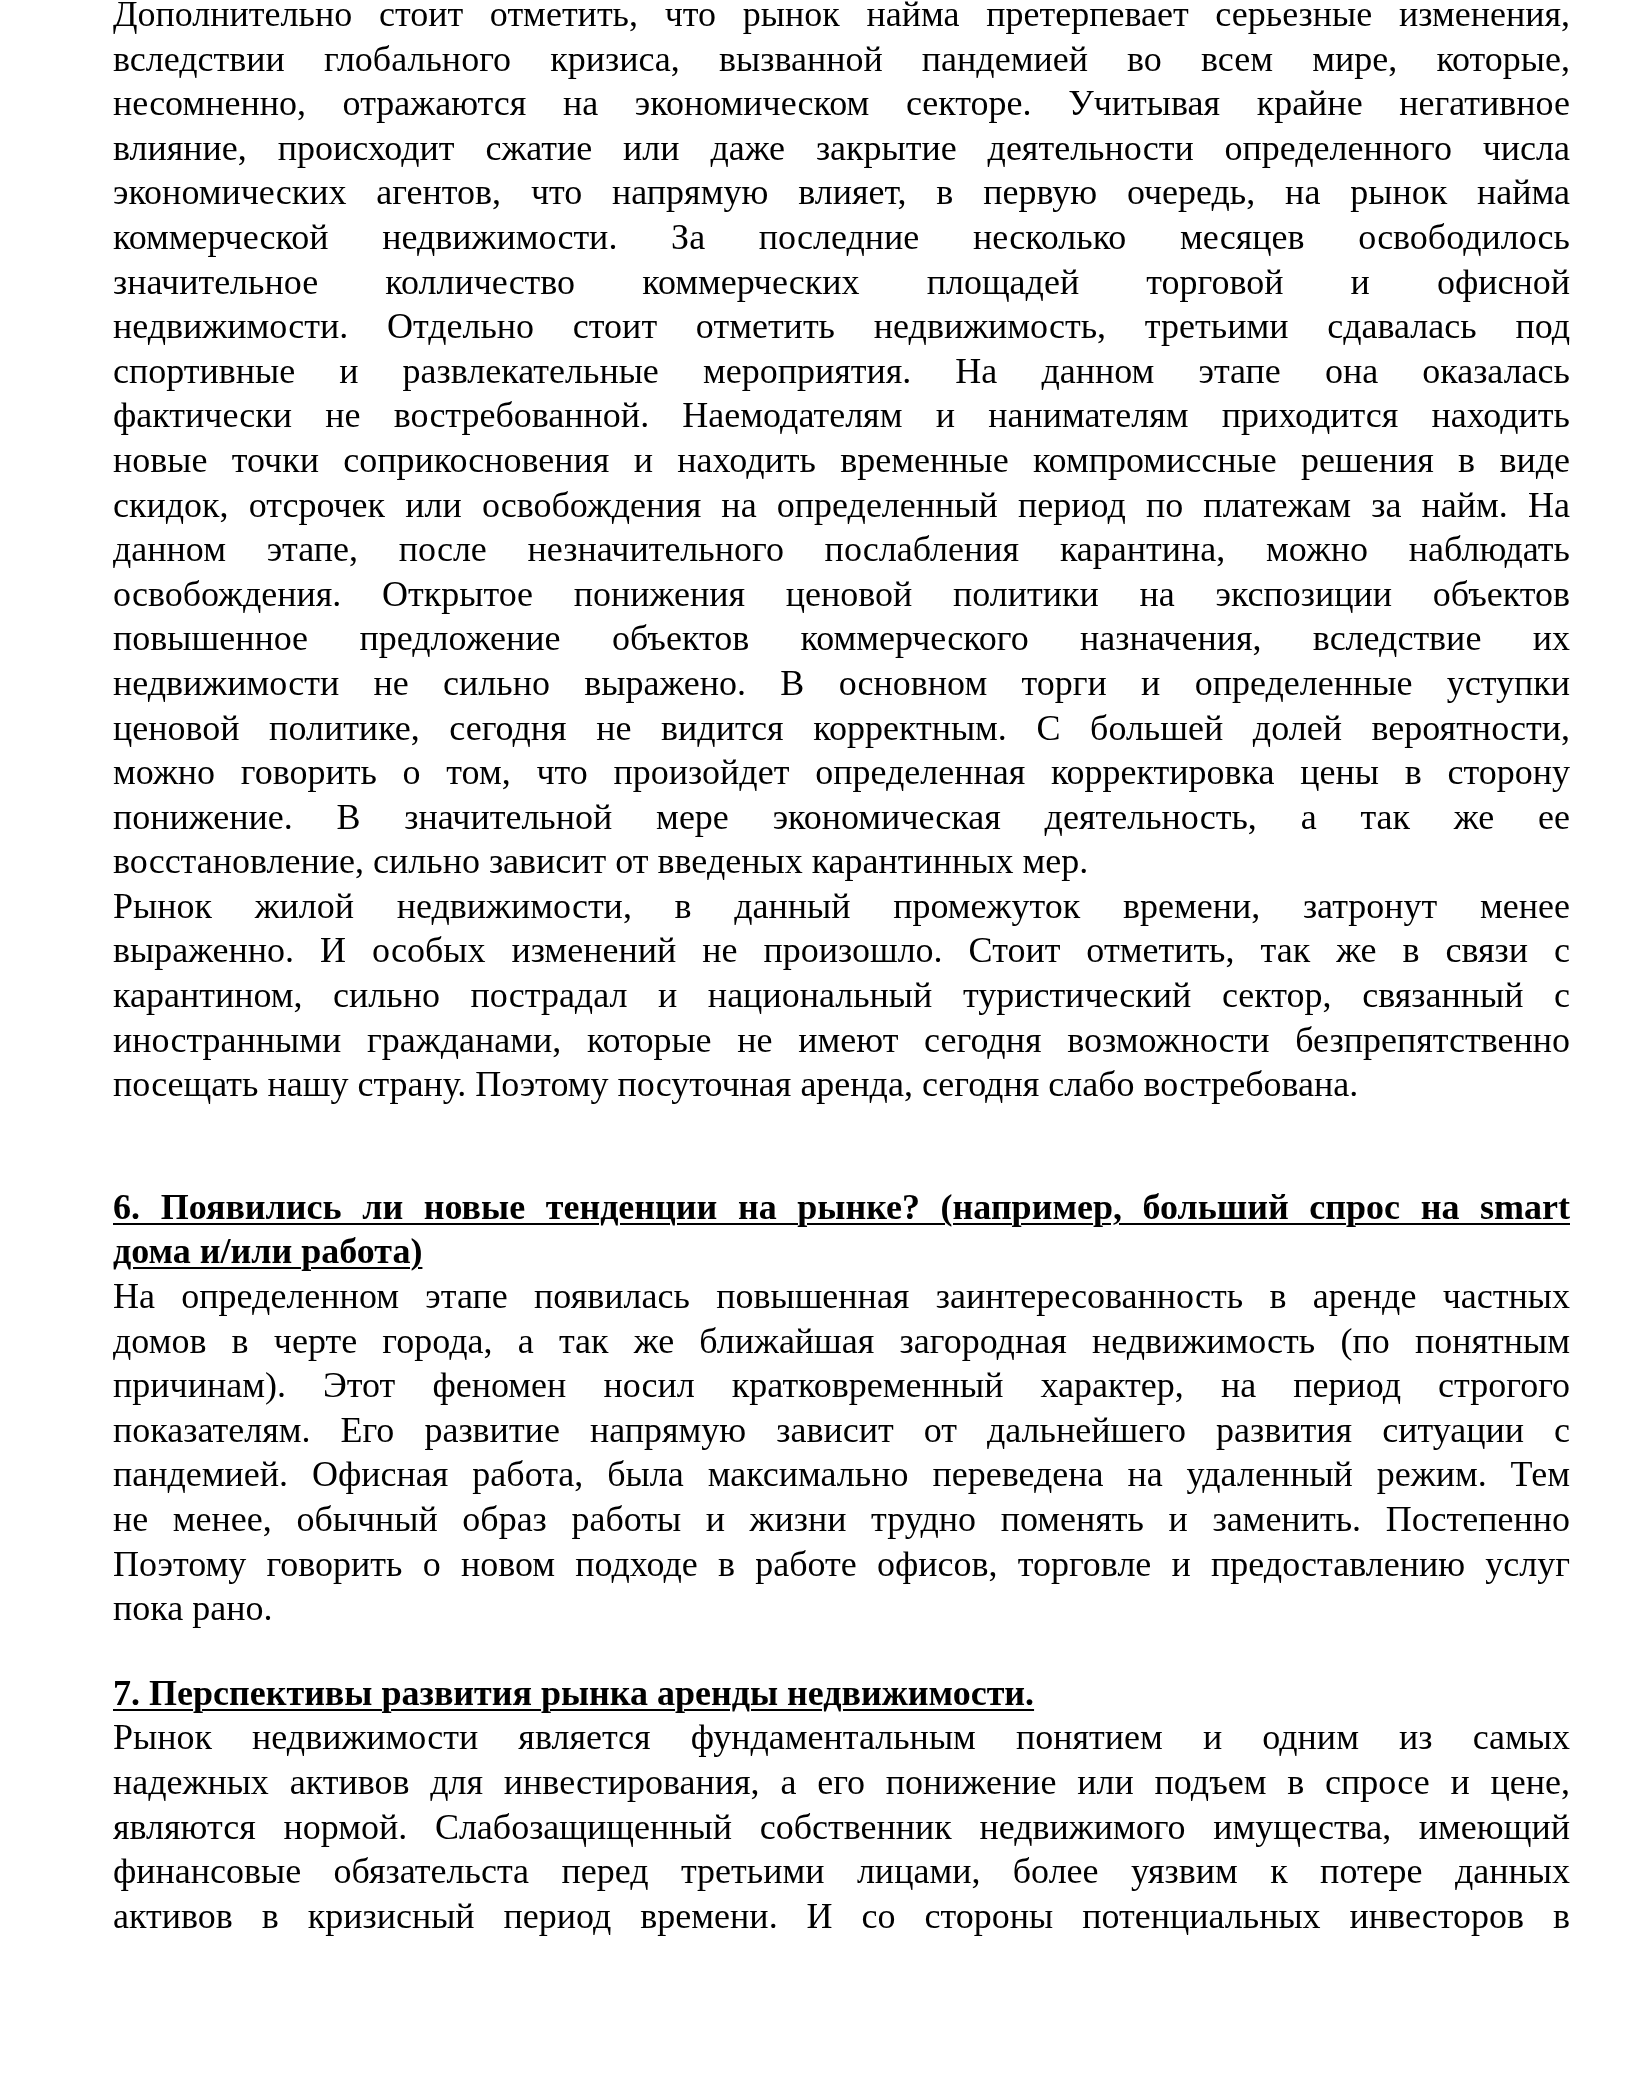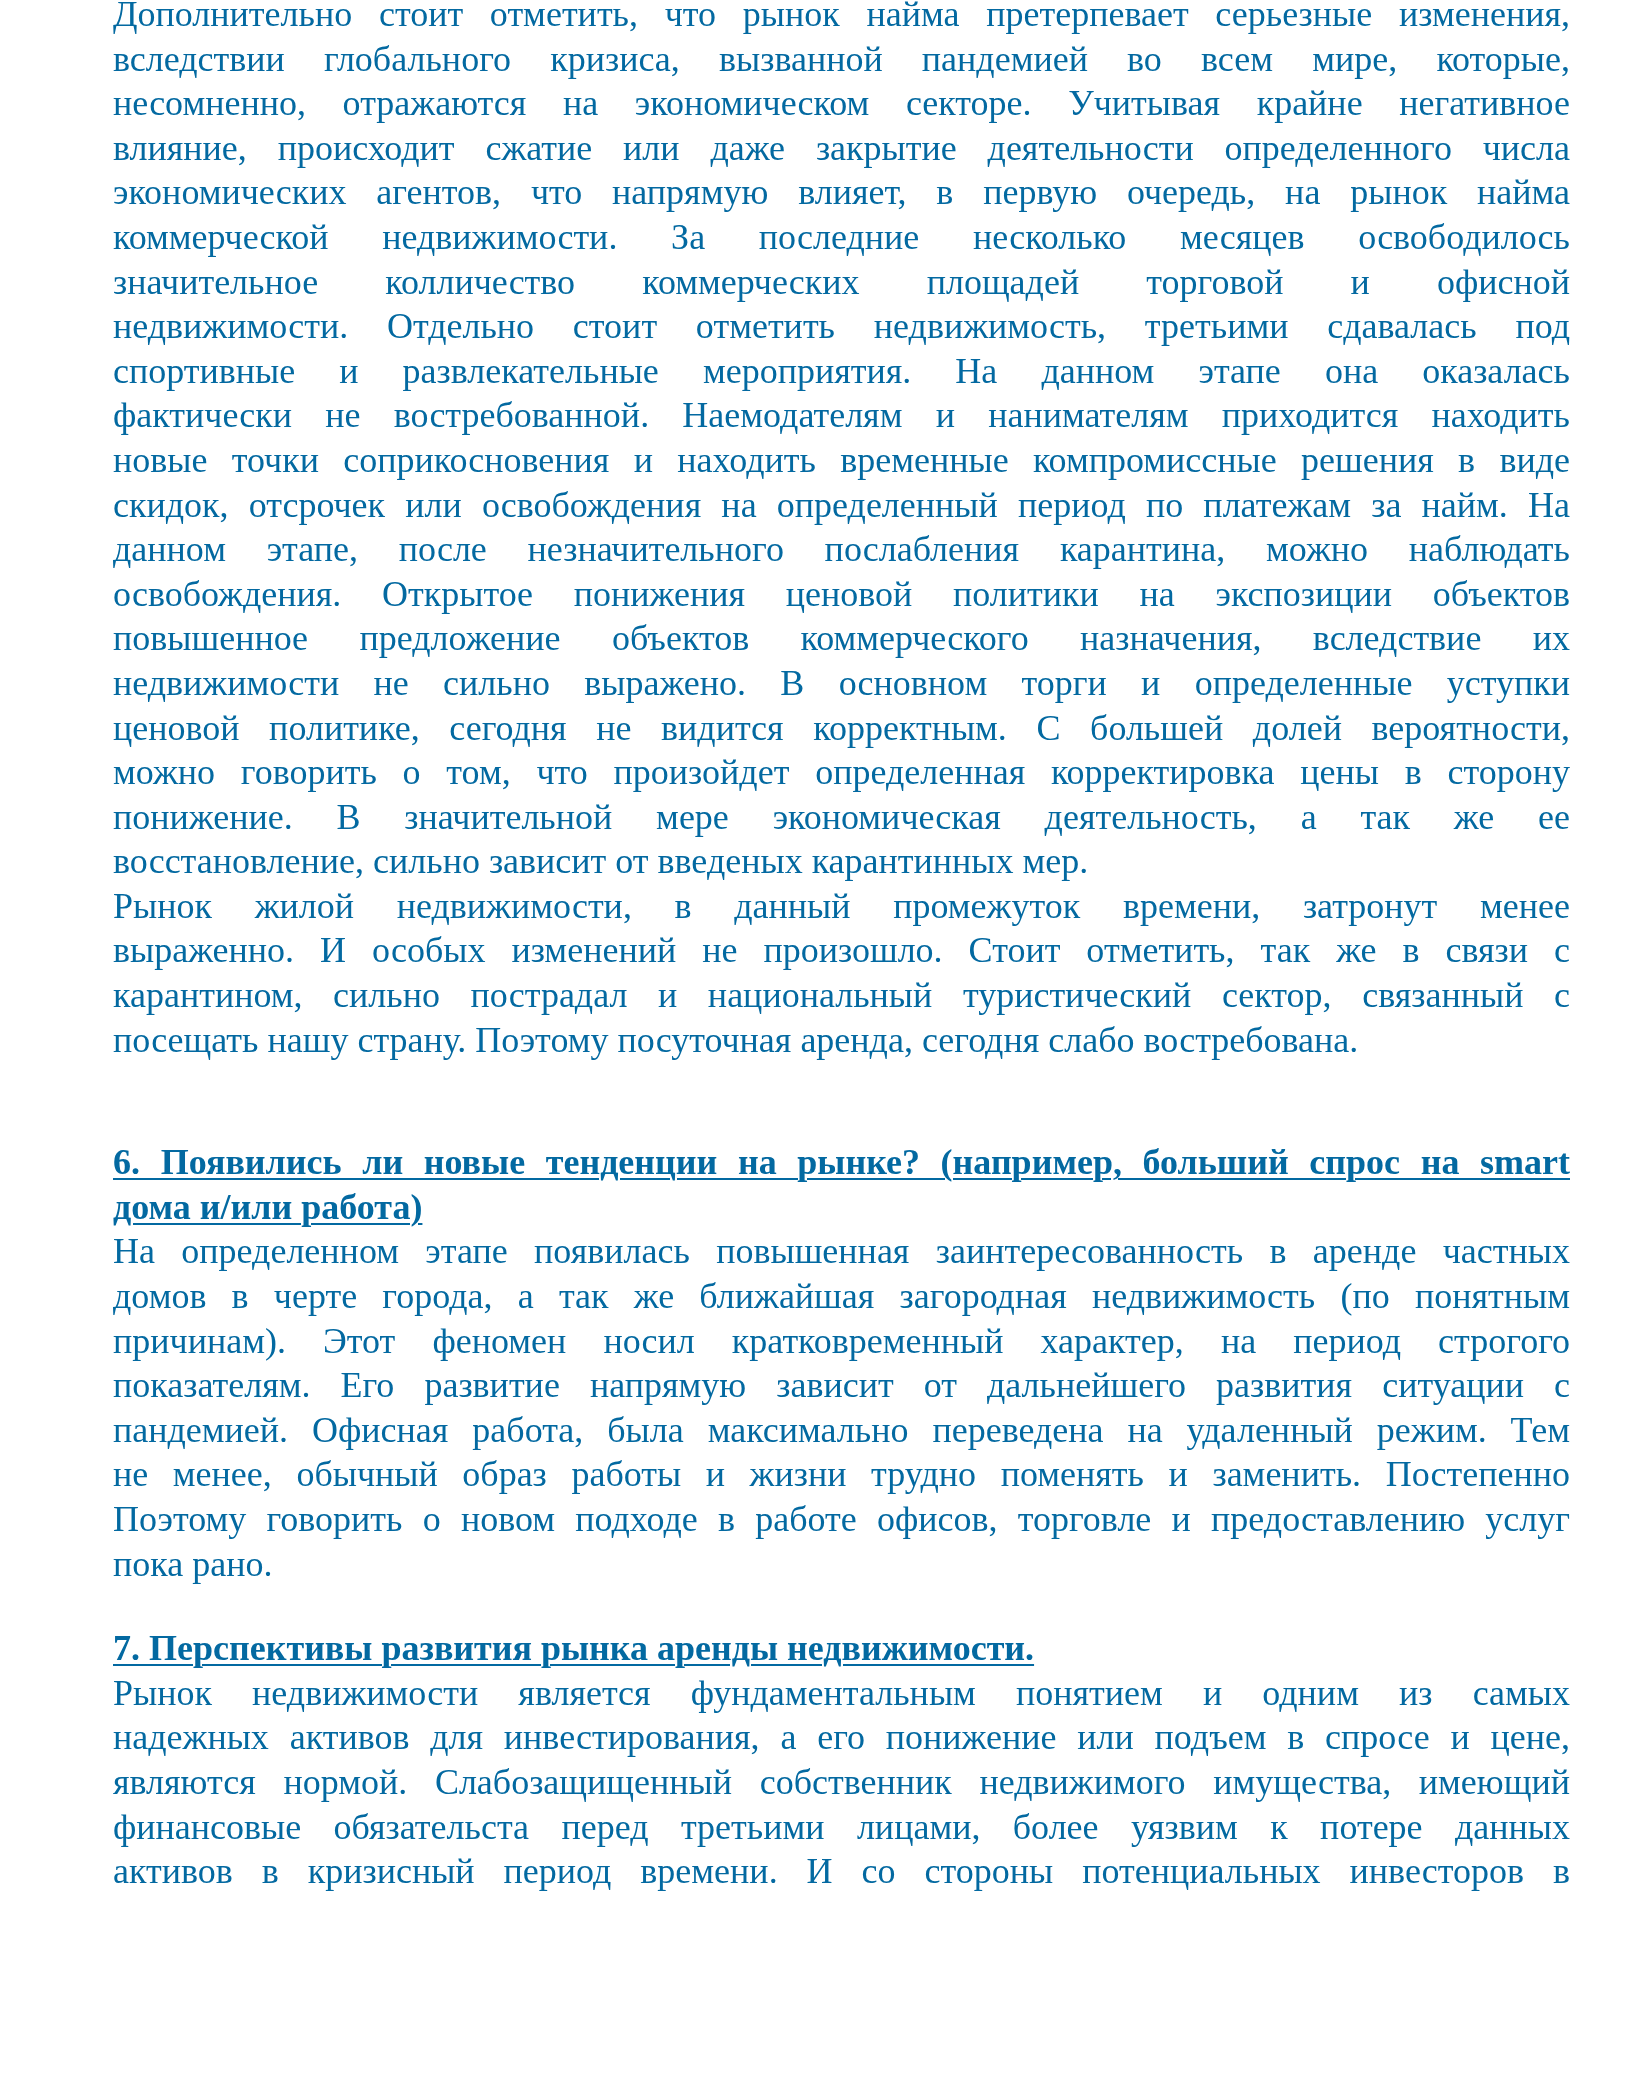--- a/index.html
+++ b/index.html
@@ -1,20 +1,20 @@
 <!DOCTYPE html>
 <html><head>
 <meta charset="utf-8">
 <style>
   html, body { margin: 0; padding: 0; background: #ffffff; }
   body { width: 1649px; height: 2081px; overflow: hidden; position: relative; }
   .page {
     position: absolute; left: 113px; top: 0; width: 1457px;
     font-family: "Liberation Serif", "DejaVu Serif", serif;
-    font-size: 36px; color: #0369a1;
+    font-size: 36px; color: #000000;
   }
   .line {
     height: 44.6px; line-height: 44.6px; white-space: nowrap;
     text-align: justify; text-align-last: justify;
   }
   .line.last { text-align-last: left; }
   .heading .line { font-weight: bold; text-decoration: underline; text-decoration-thickness: 2px; text-underline-offset: 4px; }
   .heading .line.last { text-align-last: left; }
   .gap-lg { height: 78px; }
   .gap-md { height: 40px; }
@@ -45,20 +45,21 @@
       <div class="line" style="white-space: normal; overflow: hidden;">недвижимости не сильно выражено. В основном торги и определенные уступки</div>
       <div class="line" style="white-space: normal; overflow: hidden;">ценовой политике, сегодня не видится корректным. С большей долей вероятности,</div>
       <div class="line" style="white-space: normal; overflow: hidden;">можно говорить о том, что произойдет определенная корректировка цены в сторону</div>
       <div class="line" style="white-space: normal; overflow: hidden;">понижение. В значительной мере экономическая деятельность, а так же ее</div>
       <div class="line last">восстановление, сильно зависит от введеных карантинных мер.</div>
     </div>
   <div class="para">
       <div class="line" style="white-space: normal; overflow: hidden;">Рынок жилой недвижимости, в данный промежуток времени, затронут менее</div>
       <div class="line" style="white-space: normal; overflow: hidden;">выраженно. И особых изменений не произошло. Стоит отметить, так же в связи с</div>
       <div class="line" style="white-space: normal; overflow: hidden;">карантином, сильно пострадал и национальный туристический сектор, связанный с</div>
+      <div class="line" style="white-space: normal; overflow: hidden;">иностранными гражданами, которые не имеют сегодня возможности безпрепятственно</div>
       <div class="line last">посещать нашу страну. Поэтому посуточная аренда, сегодня слабо востребована.</div>
     </div>
 
   <div class="gap-lg"></div>
   <div class="heading">
       <div class="line" style="white-space: normal; overflow: hidden;">6. Появились ли новые тенденции на рынке? (например, больший спрос на smart</div>
       <div class="line last">дома и/или работа)</div>
     </div>
   <div class="para">
       <div class="line" style="white-space: normal; overflow: hidden;">На определенном этапе появилась повышенная заинтересованность в аренде частных</div>

